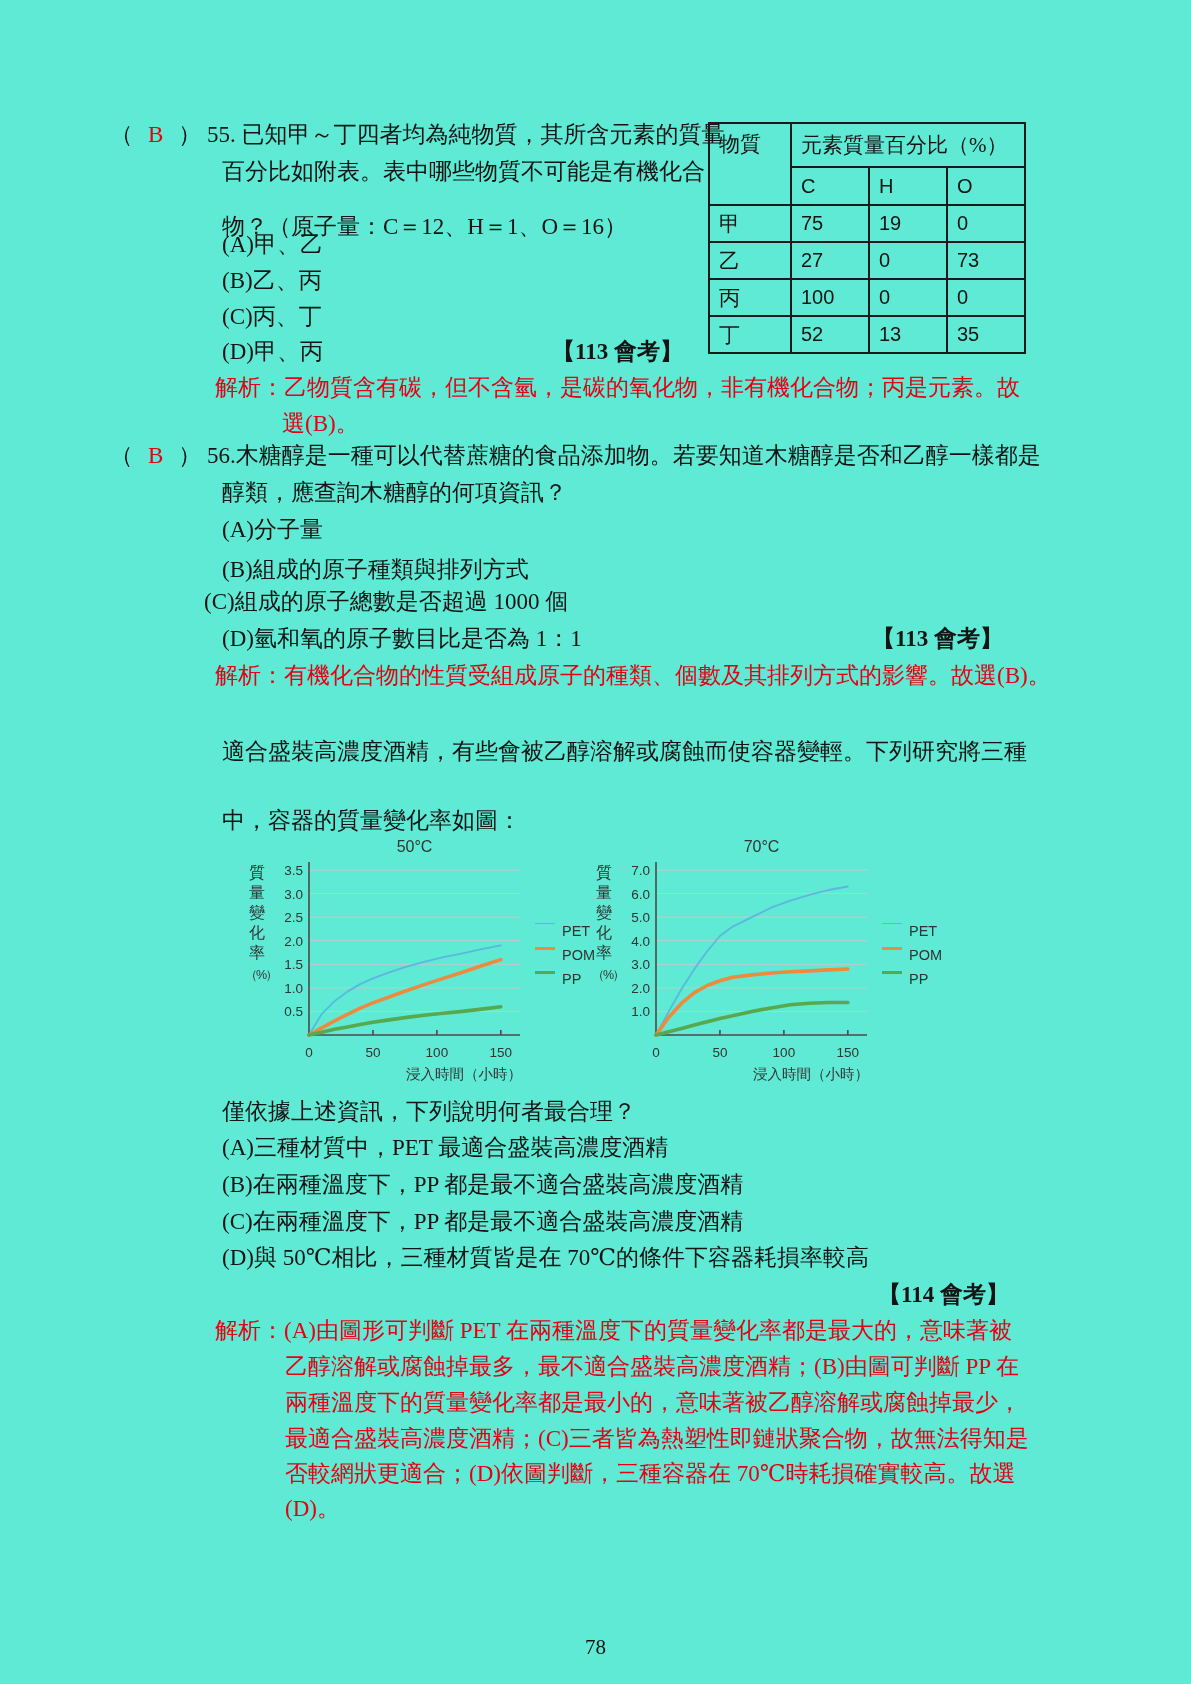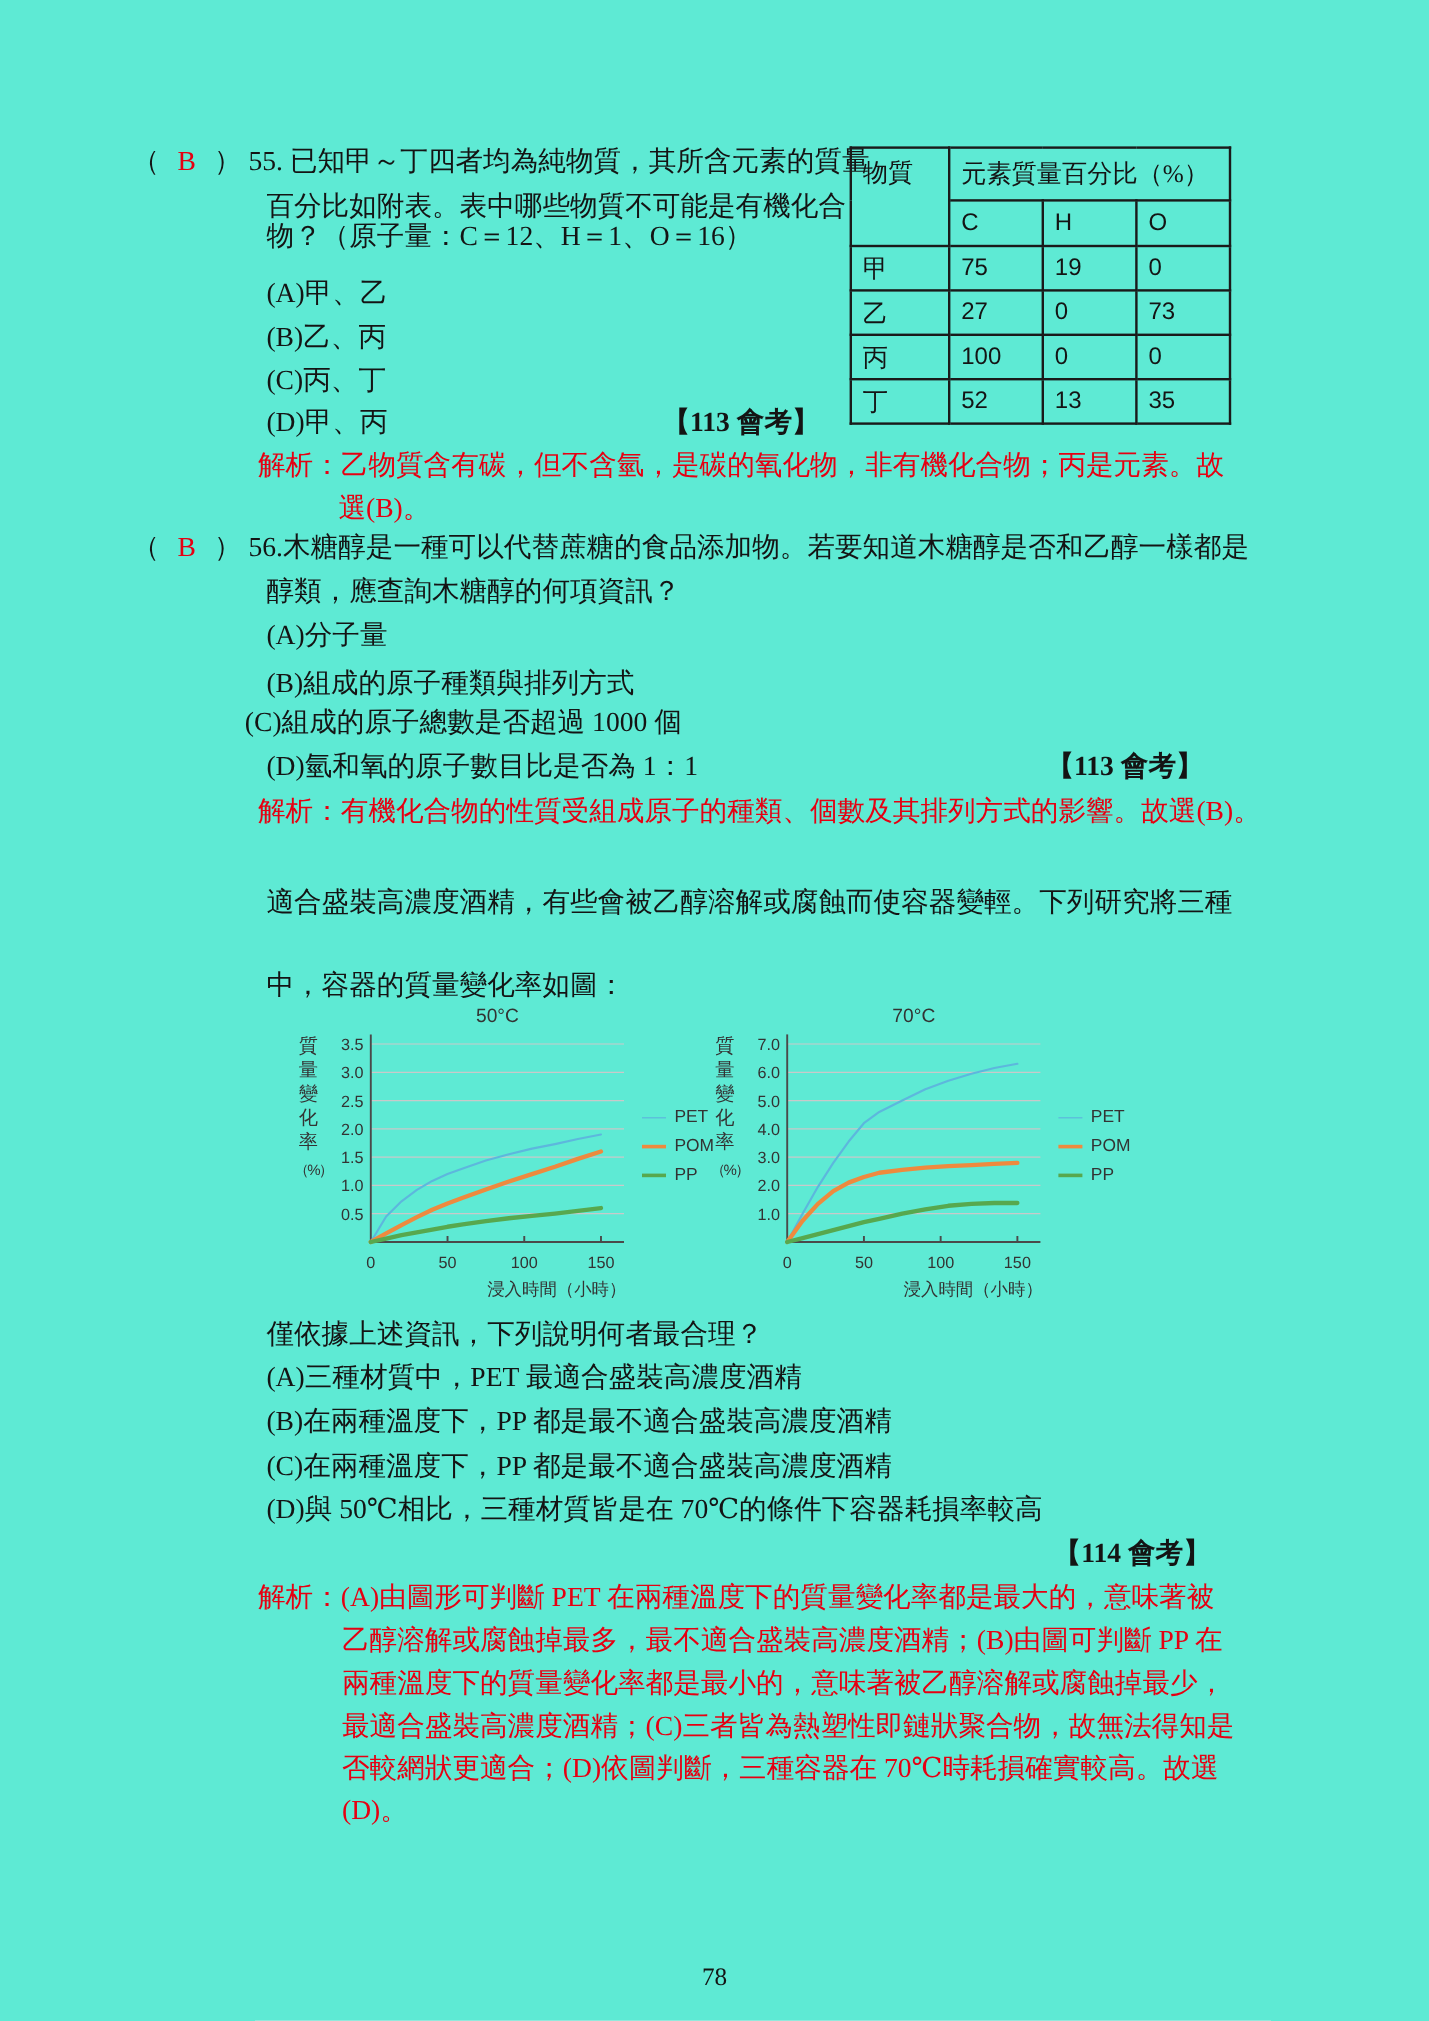--- a/index.html
+++ b/index.html
@@ -19,40 +19,40 @@
   .qtable .cn{width:58px;}
   .num{font-family:"Liberation Sans","DejaVu Sans",sans-serif;font-size:20px;}
   
   .chart-block{position:absolute;width:350px;height:262px;}
   .plot{position:absolute;left:24px;top:0;}
   .ylab{position:absolute;left:0;top:28px;width:24px;text-align:center;color:#333;
         font-family:"Liberation Sans","DejaVu Sans",sans-serif;font-size:16px;line-height:20px;}
   .ylab .unit{font-size:12.5px;margin-top:2px;letter-spacing:-1.5px;}
   .legend{position:absolute;left:290px;top:88px;color:#333;
           font-family:"Liberation Sans","DejaVu Sans",sans-serif;font-size:14.5px;}
-  .lrow{display:flex;align-items:center;gap:7px;margin-bottom:8px;}
+  .lrow{display:flex;gap:7px;margin-bottom:8px;}
   .sw{width:20px;display:inline-block;height:0;}
   .c-title{font-family:"Liberation Sans","DejaVu Sans",sans-serif;font-size:16px;fill:#333;}
   .tick{font-family:"Liberation Sans","DejaVu Sans",sans-serif;font-size:13.5px;fill:#333;}
   .xlab{font-family:"Liberation Sans","DejaVu Sans",sans-serif;font-size:14.5px;fill:#333;}
   .grid{stroke:#c9c9c9;stroke-width:1;}
   .axis{stroke:#4a4a4a;stroke-width:1.6;}
   .pagenum{position:absolute;left:0;right:0;top:1600px;text-align:center;font-size:21px;margin-top:35px;}
 </style>
 </head>
 <body>
 
 <div id="page">
 
   <div class="ln" style="left:110px;top:120px">
     <span>（</span><span class="ansL">B</span><span>）</span>
     <span class="qnum">55. 已知甲～丁四者均為純物質，其所含元素的質量</span>
   </div>
   <div class="ln" style="left:222px;top:157px">百分比如附表。表中哪些物質不可能是有機化合</div>
-  <div class="ln" style="left:222px;top:182px">物？（原子量：C＝12、H＝1、O＝16）</div>
+  <div class="ln" style="left:222px;top:212px">物？（原子量：C＝12、H＝1、O＝16）</div>
   <div class="ln" style="left:222px;top:230px">(A)甲、乙</div>
   <div class="ln" style="left:222px;top:266px">(B)乙、丙</div>
   <div class="ln" style="left:222px;top:302px">(C)丙、丁</div>
   <div class="ln" style="left:222px;top:337px">(D)甲、丙</div>
   <div class="ln" style="left:552px;top:337px;font-weight:bold">【113 會考】</div>
   <div class="ln red" style="left:215px;top:373px">解析：乙物質含有碳，但不含氫，是碳的氧化物，非有機化合物；丙是元素。故</div>
   <div class="ln red" style="left:282px;top:409px">選(B)。</div>
 
   <table class="qtable">
     <tbody>

